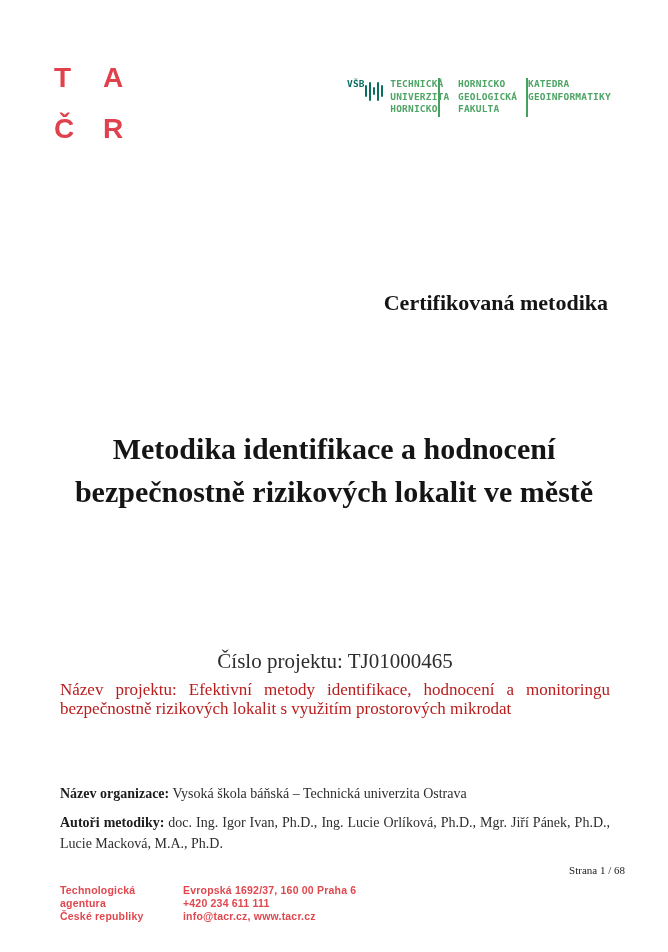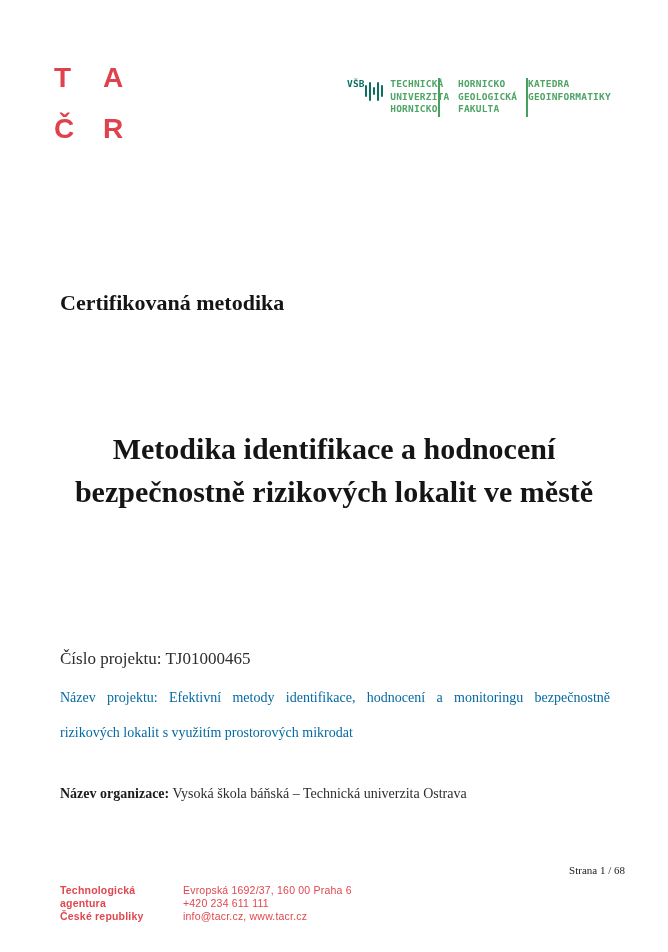--- a/index.html
+++ b/index.html
@@ -56,21 +56,21 @@
   .uni-col2 { width: 68px; padding-left: 18px; }
   .uni-col3 { }
   .uni-line { display: block; }
 
   
   .main-heading {
     position: absolute;
     top: 290px;
     left: 60px;
     width: 548px;
-    text-align: left;
+    text-align: right;
     font-size: 22px;
     font-weight: bold;
     color: #151515;
   }
   .sub-heading {
     position: absolute;
     top: 427px;
     left: 60px;
     width: 548px;
     text-align: center;
@@ -79,32 +79,33 @@
     line-height: 43px;
     color: #151515;
   }
 
   
   .project-number {
     position: absolute;
     top: 649px;
     left: 60px;
     width: 550px;
+    font-size: 21px;
+    color: #2d2d2d;
+    text-align: center;
+  }
+  .project-name {
+    position: absolute;
+    top: 680px;
+    left: 60px;
+    width: 550px;
     font-size: 17px;
-    color: #2d2d2d;
-  }
-  .project-name {
-    position: absolute;
-    top: 680px;
-    left: 60px;
-    width: 550px;
-    font-size: 14px;
-    line-height: 35px;
+    line-height: 19px;
     text-align: justify;
-    color: #0369a1;
+    color: #b91c1c;
   }
 
   
   .org-line {
     position: absolute;
     top: 786px;
     left: 60px;
     width: 550px;
     font-size: 14px;
     color: #2d2d2d;
@@ -136,21 +137,21 @@
     top: 884px;
     left: 60px;
     display: flex;
     font-family: "Liberation Sans", sans-serif;
     font-size: 10.5px;
     line-height: 13px;
     color: #e0474e;
     align-items: center;
   }
   .footer-agency { width: 123px; font-weight: bold; letter-spacing: 0.2px; }
-  .footer-contact { font-weight: normal; letter-spacing: 0.2px; }
+  .footer-contact { font-weight: bold; letter-spacing: 0.2px; }
   .footer-line { display: block; }
 </style>
 </head>
 <body>
 
 <div class="page">
 
   <div class="tacr-logo">
     <span>T</span>
     <span>A</span>
@@ -192,20 +193,23 @@
   <div class="main-heading">Certifikovaná metodika</div>
   <div class="sub-heading">Metodika identifikace a hodnocení bezpečnostně rizikových lokalit ve městě</div>
 
   <div class="project-number">Číslo projektu: TJ01000465</div>
   <div class="project-name">Název projektu: Efektivní metody identifikace, hodnocení a monitoringu bezpečnostně rizikových lokalit s využitím prostorových mikrodat</div>
 
   <div class="org-line">
     <span class="bold-label">Název organizace:</span><span> Vysoká škola báňská – Technická univerzita Ostrava</span>
   </div>
 
+  <div class="authors-block">
+    <span class="bold-label">Autoři metodiky:</span><span> doc. Ing. Igor Ivan, Ph.D., Ing. Lucie Orlíková, Ph.D., Mgr. Jiří Pánek, Ph.D., Lucie Macková, M.A., Ph.D.</span>
+  </div>
 
   <div class="page-number">Strana 1 / 68</div>
 
   <div class="footer">
     <div class="footer-agency">
       <span class="footer-line">Technologická</span>
       <span class="footer-line">agentura</span>
       <span class="footer-line">České republiky</span>
     </div>
     <div class="footer-contact">

